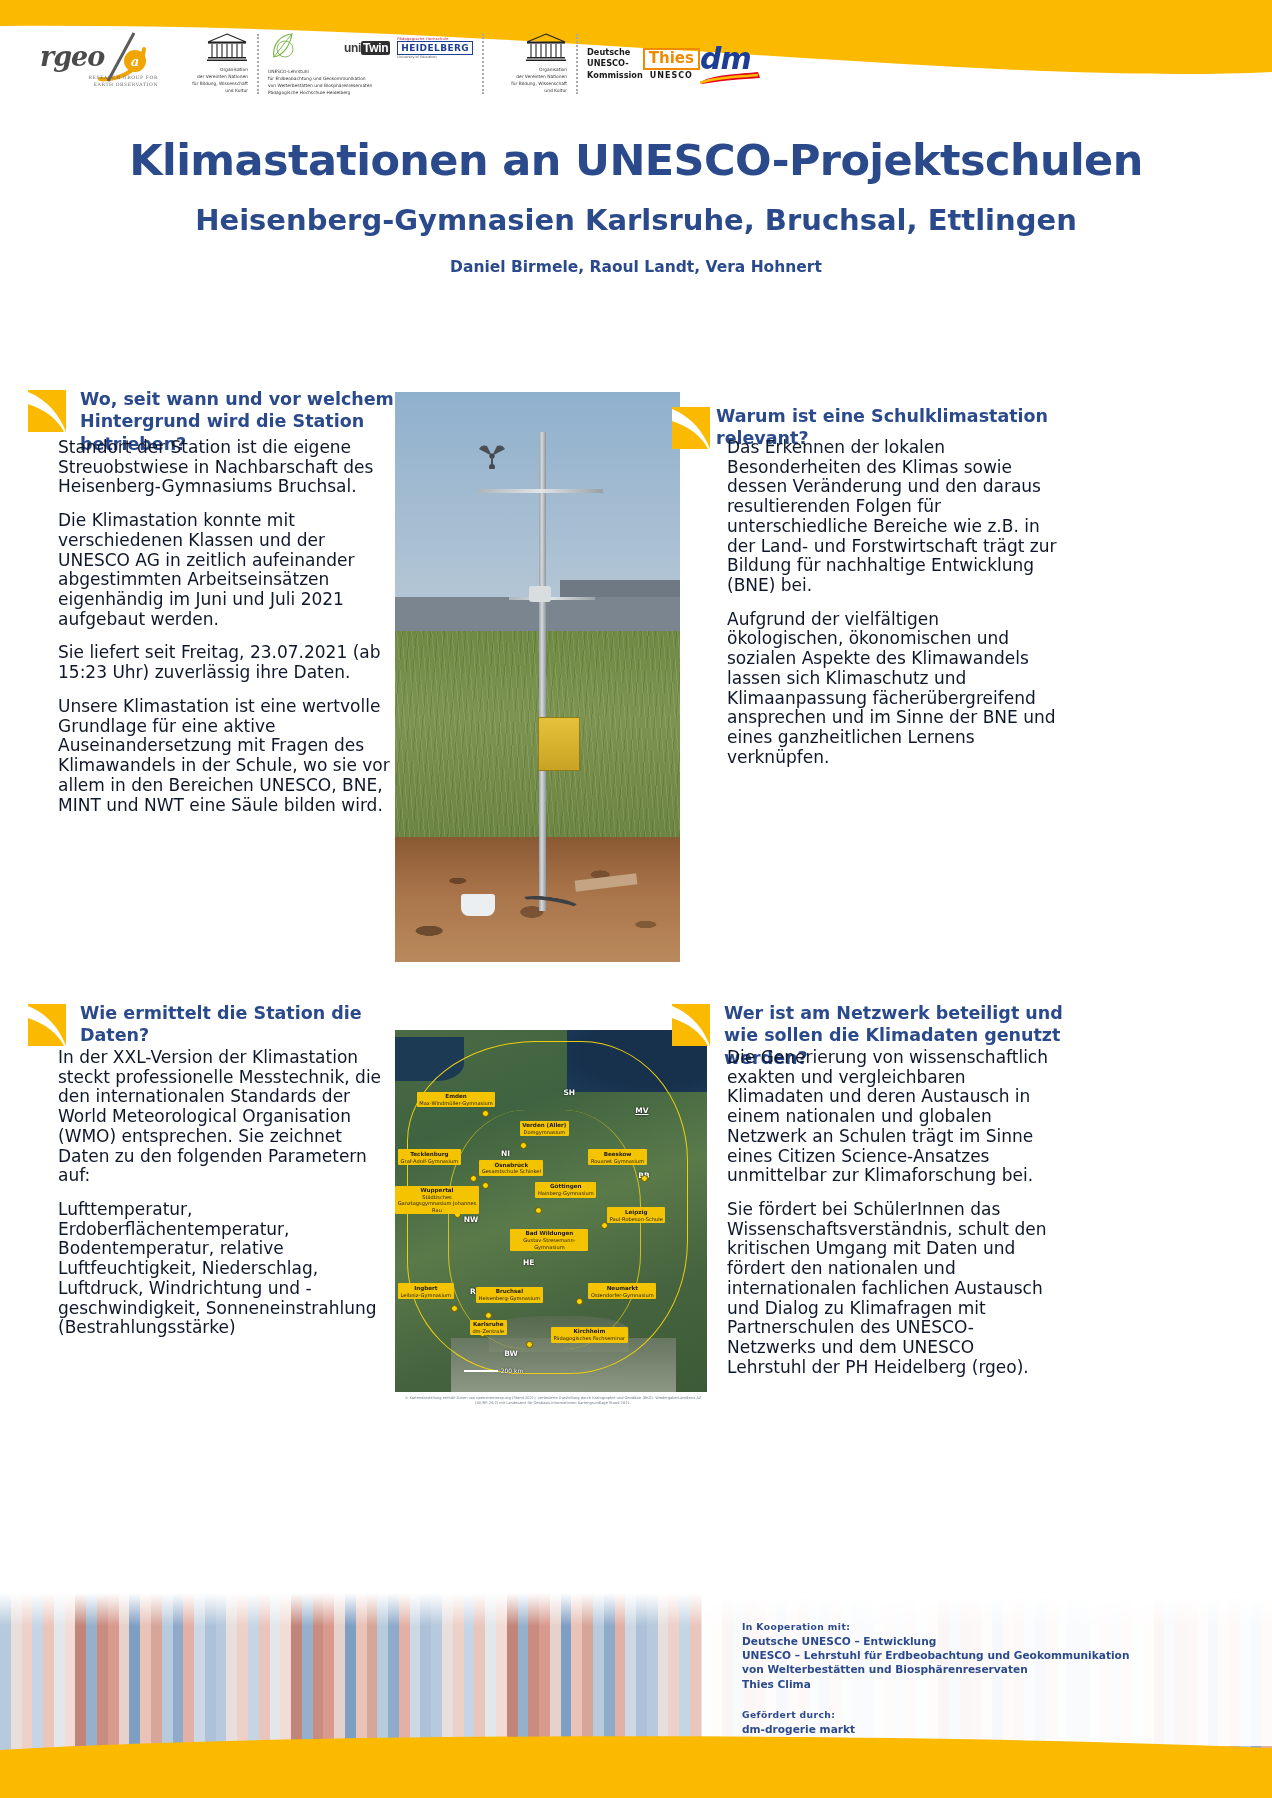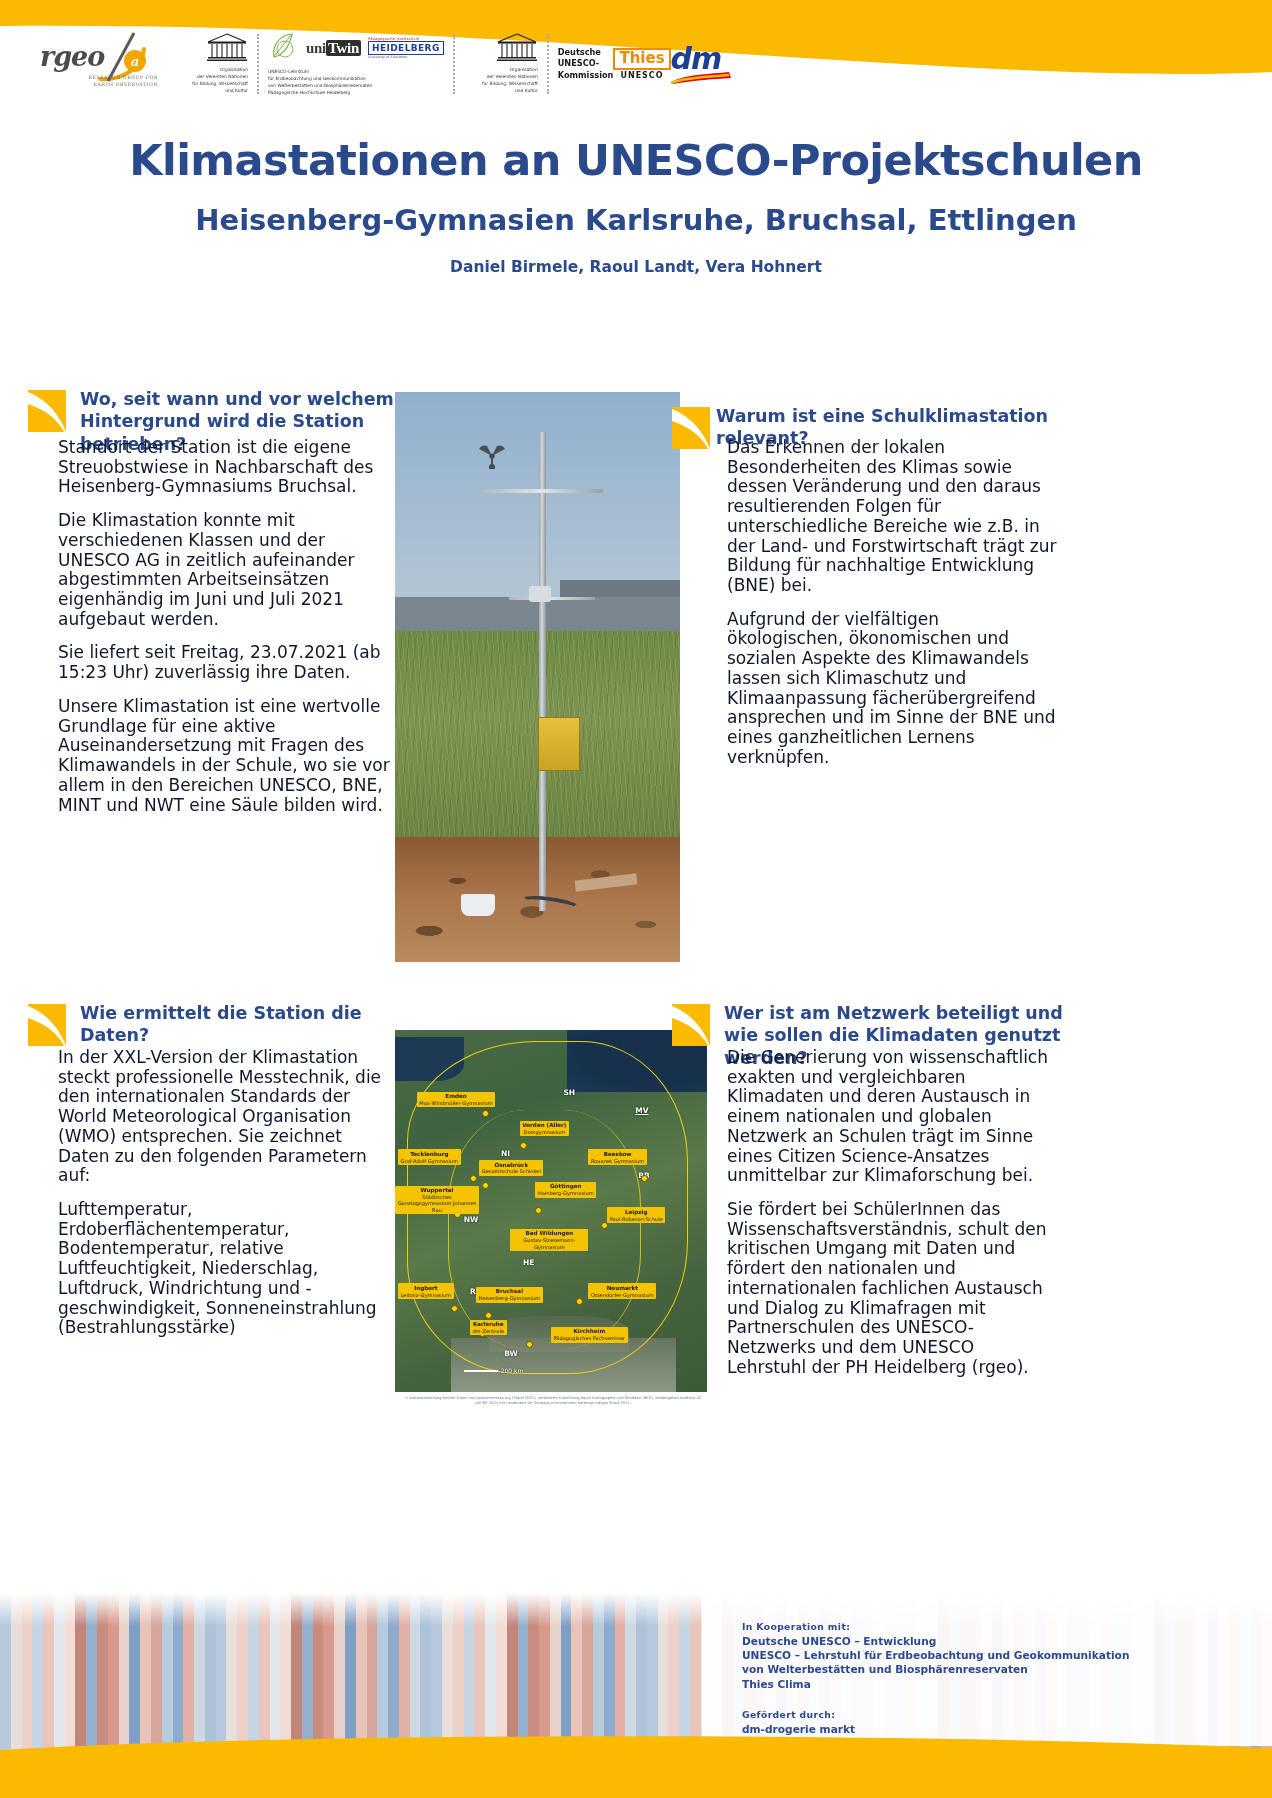--- a/index.html
+++ b/index.html
@@ -45,22 +45,22 @@
   
   .temple { width: 42px; height: 30px; }
   .unesco-block { display: flex; flex-direction: column; align-items: flex-end; }
   .unesco-sub {
     font-size: 4.4px; line-height: 1.55; color: #333; text-align: right;
     margin-top: 4px; width: 74px;
   }
   .chair-block { display: flex; flex-direction: column; }
   .chair-top { display: flex; align-items: center; gap: 4px; }
   .unitwin {
-    font-family: Liberation Serif, serif; font-size: 15px; font-weight: bold;
-    color: #3b3b3b; letter-spacing: -.3px;
+    font-family: Liberation Sans, sans-serif; font-size: 12px; font-weight: bold;
+    color: #3b3b3b; letter-spacing: -.3px; margin-left: 38px;
   }
   .unitwin .tw { background: #2f2f2f; color: #fff; padding: 0 2px; border-radius: 2px; }
   .heidelberg {
     border: 1px solid #1c3f94; color: #1c3f94; font-weight: bold;
     font-size: 9px; letter-spacing: .4px; padding: 1px 3px; background: #fff;
   }
   .ph-top { font-size: 3.6px; color: #c8102e; letter-spacing: .2px; }
   .ph-bot { font-size: 3.4px; color: #555; }
   .chair-sub { font-size: 4.4px; line-height: 1.55; color: #333; margin-top: 4px; width: 150px; }
   .dk-text { font-size: 8.2px; font-weight: bold; line-height: 1.35; color: #1a1a1a; }

